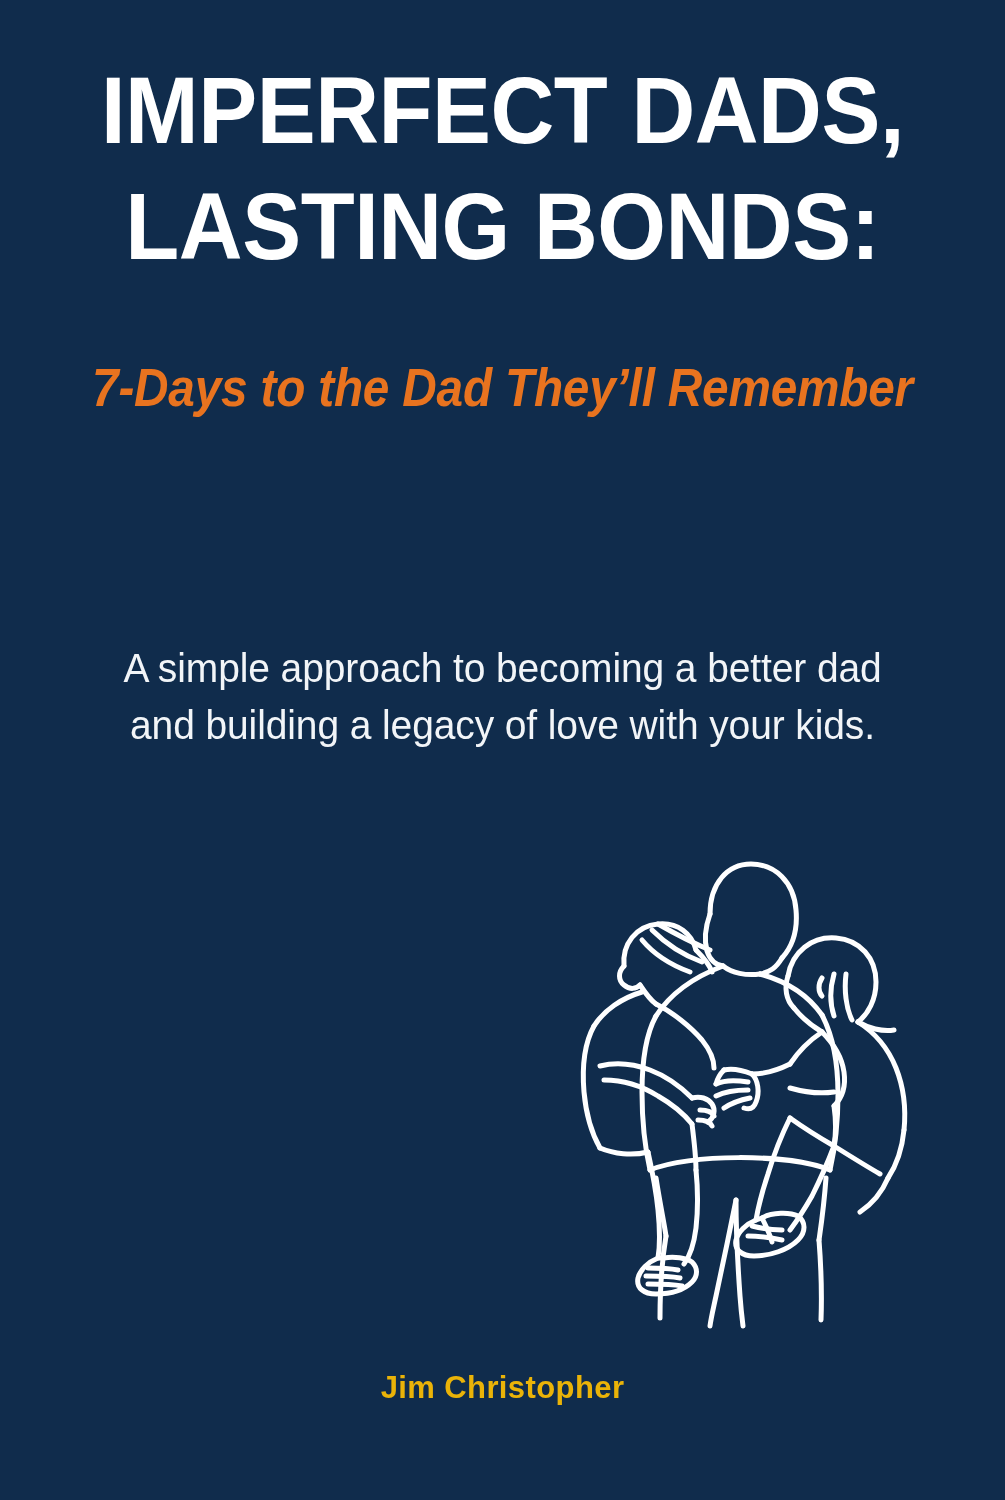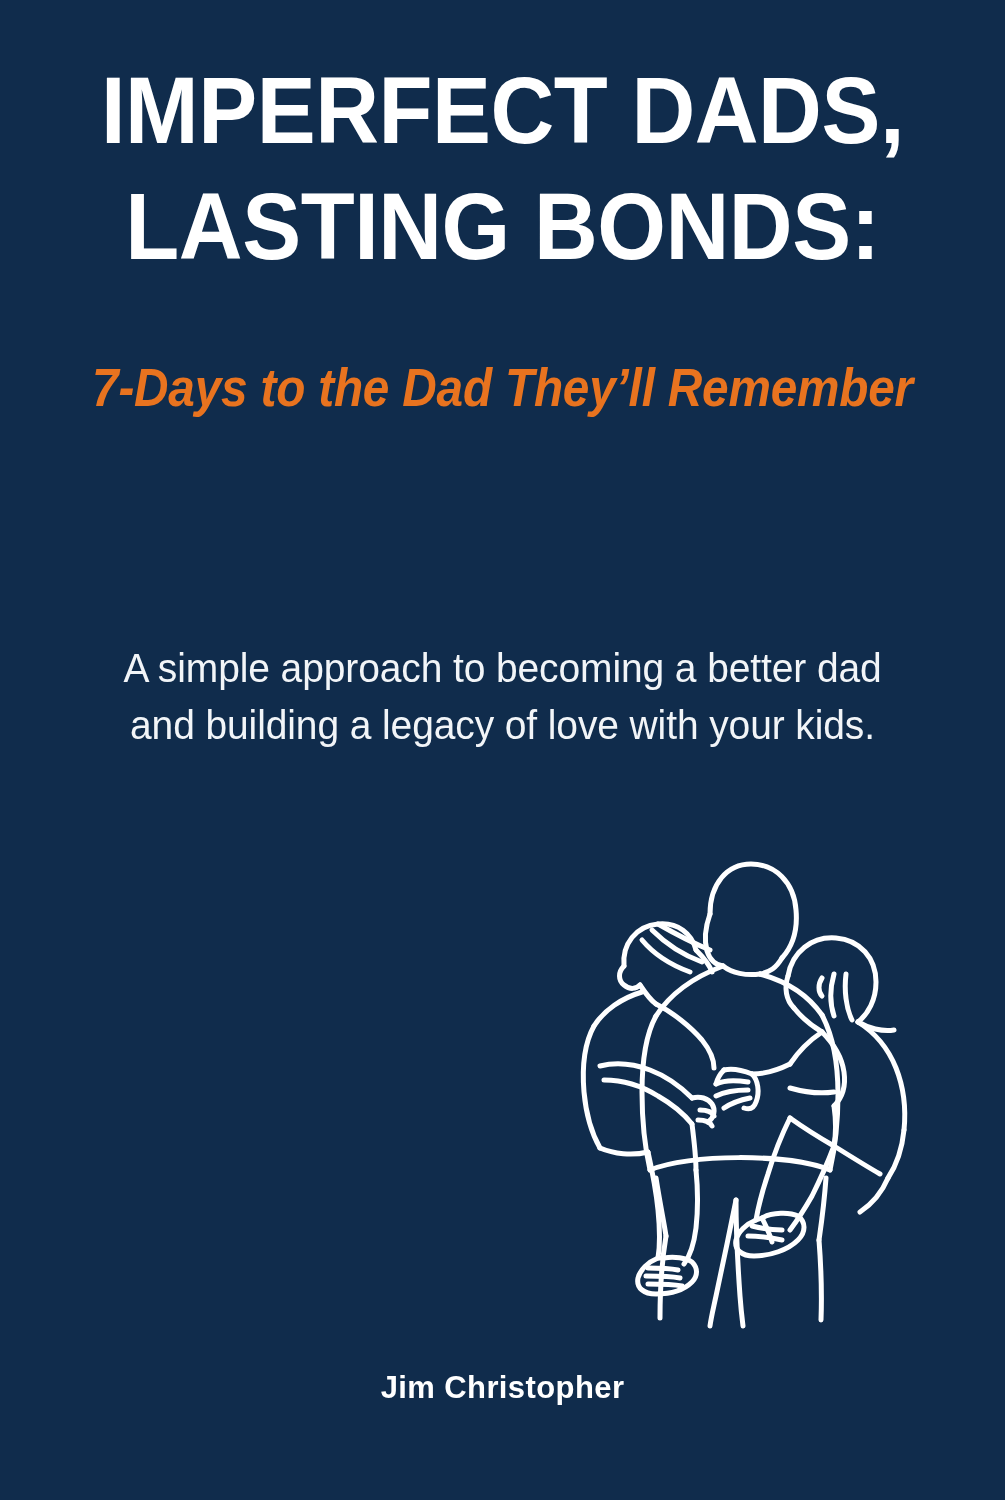--- a/index.html
+++ b/index.html
@@ -91,21 +91,21 @@
   }
   .illustration svg { display: block; width: 100%; height: 100%; }
 
   
   .author {
     position: absolute;
     top: 1368px;
     left: 0;
     width: 1005px;
     text-align: center;
-    color: #ffffff;
+    color: #eab308;
     font-family: "Liberation Sans", sans-serif;
     font-weight: bold;
     font-size: 31px;
     line-height: 40px;
     letter-spacing: 0.4px;
     white-space: nowrap;
   }
 </style>
 </head>
 <body>

